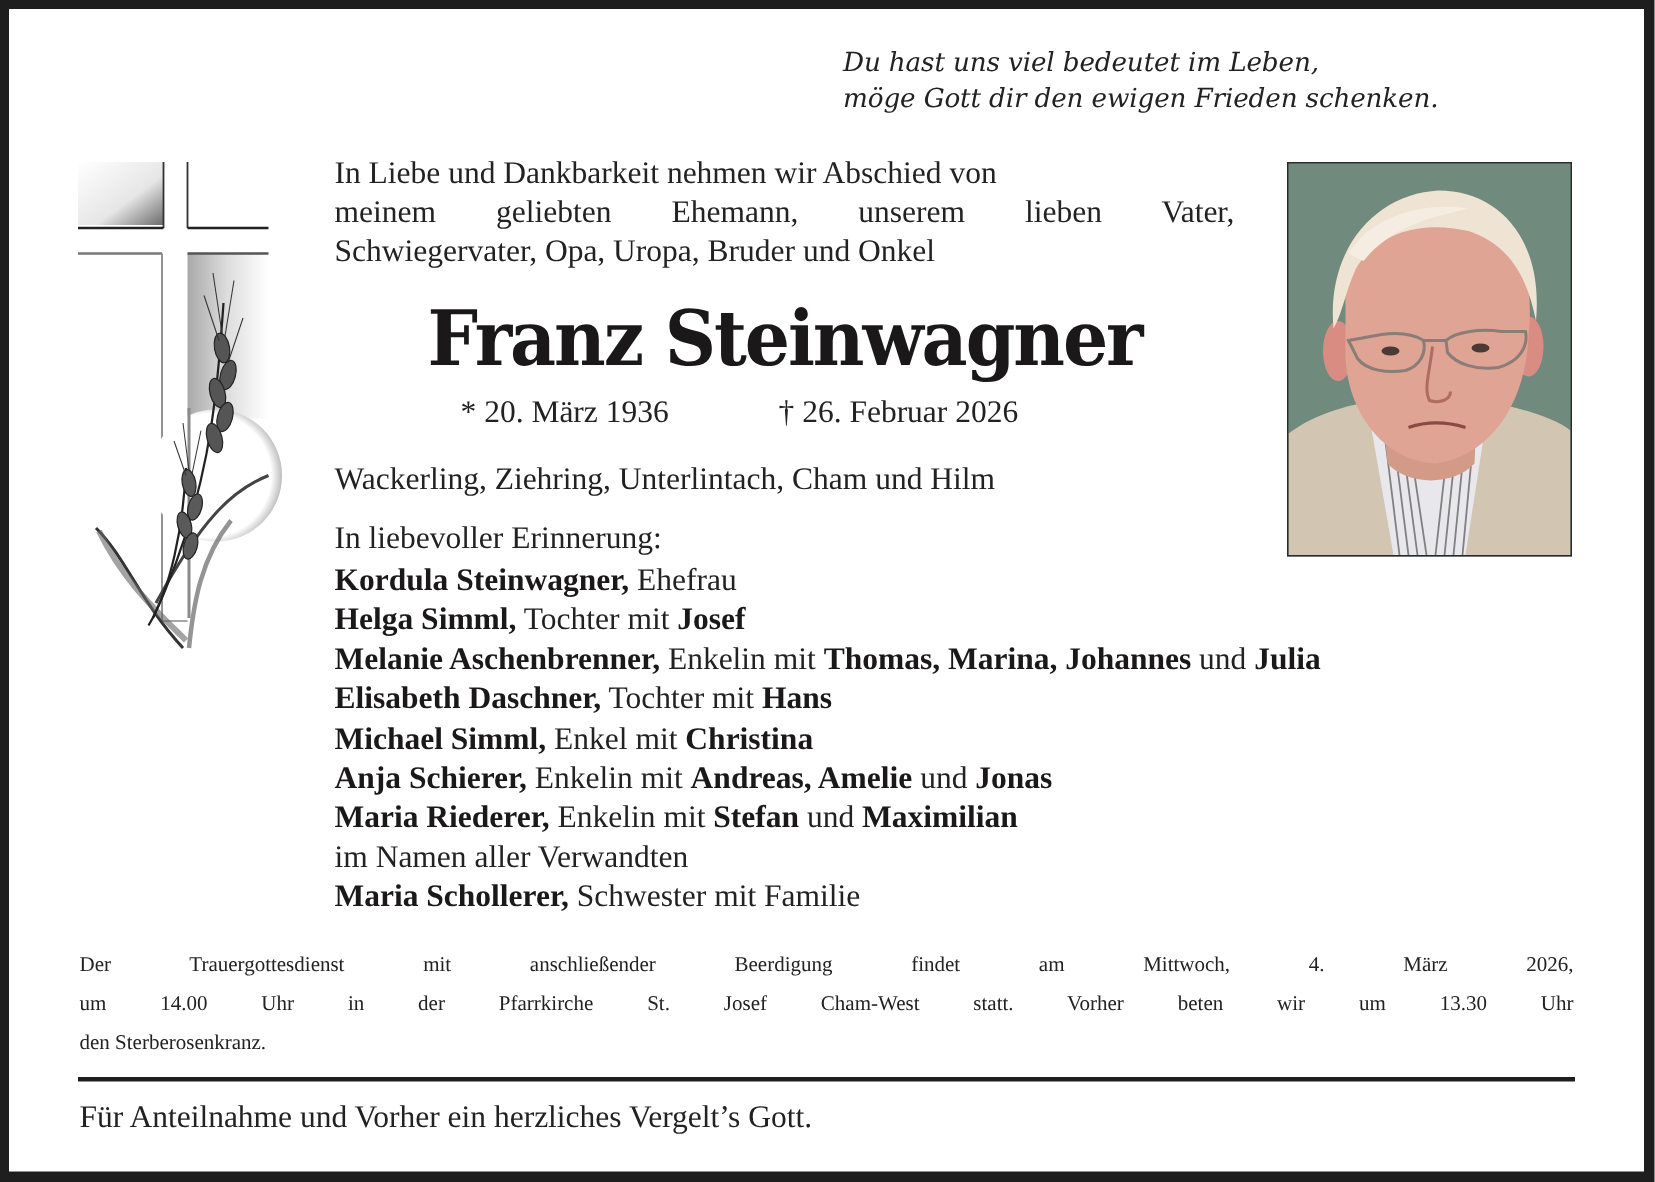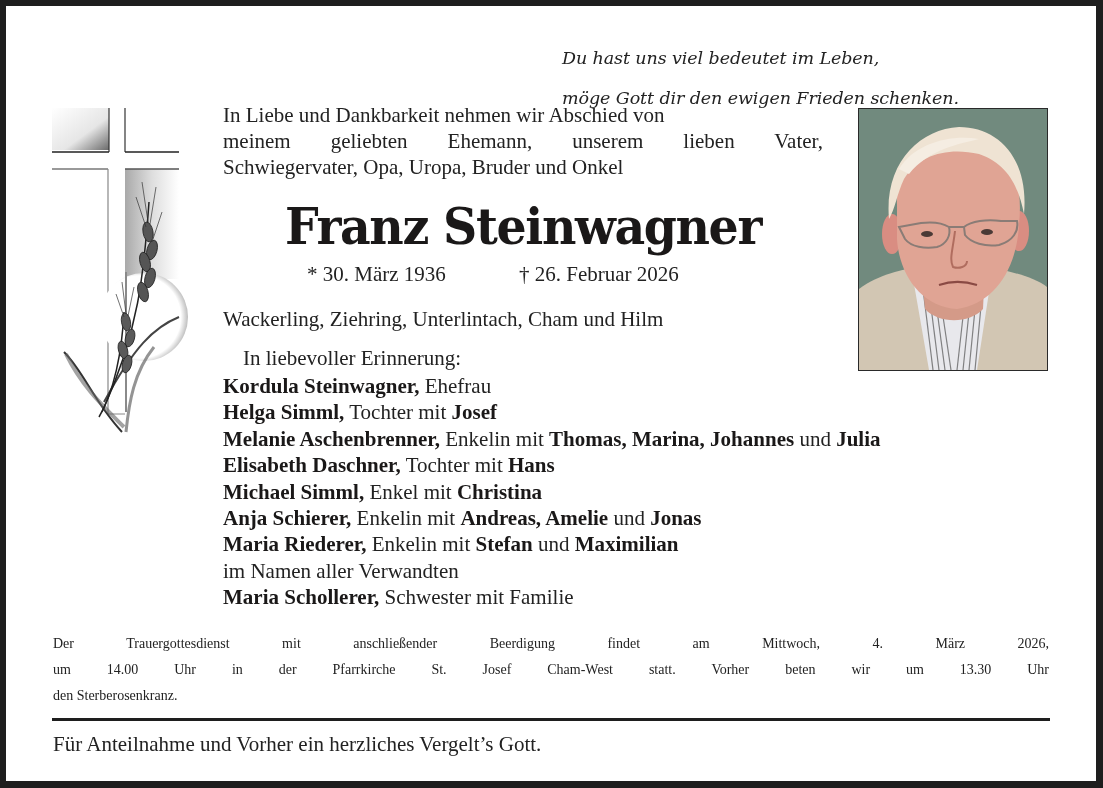--- a/index.html
+++ b/index.html
@@ -20,21 +20,21 @@
     .motto {
       position: absolute;
       left: 562px; top: 30px;
       font-family: "DejaVu Serif", serif;
       font-style: italic;
       font-size: 17.5px;
       line-height: 24px;
       color: #222;
       letter-spacing: -0.1px;
     }
-    .motto div { white-space: nowrap; margin-top: 16px; }
+    .motto div { white-space: nowrap; }
 
     .cross {
       position: absolute;
       left: 44px; top: 102px;
       width: 150px; height: 335px;
     }
 
     .intro {
       position: absolute;
       left: 223px; top: 102px;
@@ -94,21 +94,21 @@
       background: #718a7e;
     }
 
     .mourners {
       position: absolute;
       left: 223px; top: 343px;
       font-family: "Liberation Serif", serif;
       font-size: 21px;
       color: #222;
     }
-    .mourners .head { line-height: 30px; white-space: nowrap; margin-left: 20px; }
+    .mourners .head { line-height: 30px; white-space: nowrap; }
     .mourners .row { line-height: 26.4px; white-space: nowrap; }
     .mourners b { font-weight: bold; color: #1a1818; }
 
     .service {
       position: absolute;
       left: 53px; top: 631px;
       width: 996px;
       font-family: "Liberation Serif", serif;
       font-size: 14px;
       line-height: 26px;
@@ -215,21 +215,21 @@
 
 <div class="intro">
   <span class="l">In Liebe und Dankbarkeit nehmen wir Abschied von</span>
   <span class="l j">meinem geliebten Ehemann, unserem lieben Vater,</span>
   <span class="l">Schwiegervater, Opa, Uropa, Bruder und Onkel</span>
 </div>
 
 <div class="name">Franz Steinwagner</div>
 
 <div class="dates">
-  <span class="born">* 30. März 1936</span>
+  <span class="born">* 20. März 1936</span>
   <span class="died">† 26. Februar 2026</span>
 </div>
 
 <div class="places">Wackerling, Ziehring, Unterlintach, Cham und Hilm</div>
 
 <div class="photo">
   <svg width="188" height="261" viewBox="0 0 188 261" xmlns="http://www.w3.org/2000/svg">
     <rect width="188" height="261" fill="#718a7e"></rect>
 
     <path d="M0 180 C20 165, 45 160, 60 158 L130 158 C150 162, 175 168, 188 178 L188 261 L0 261 Z" fill="#d2c6b3"></path>

